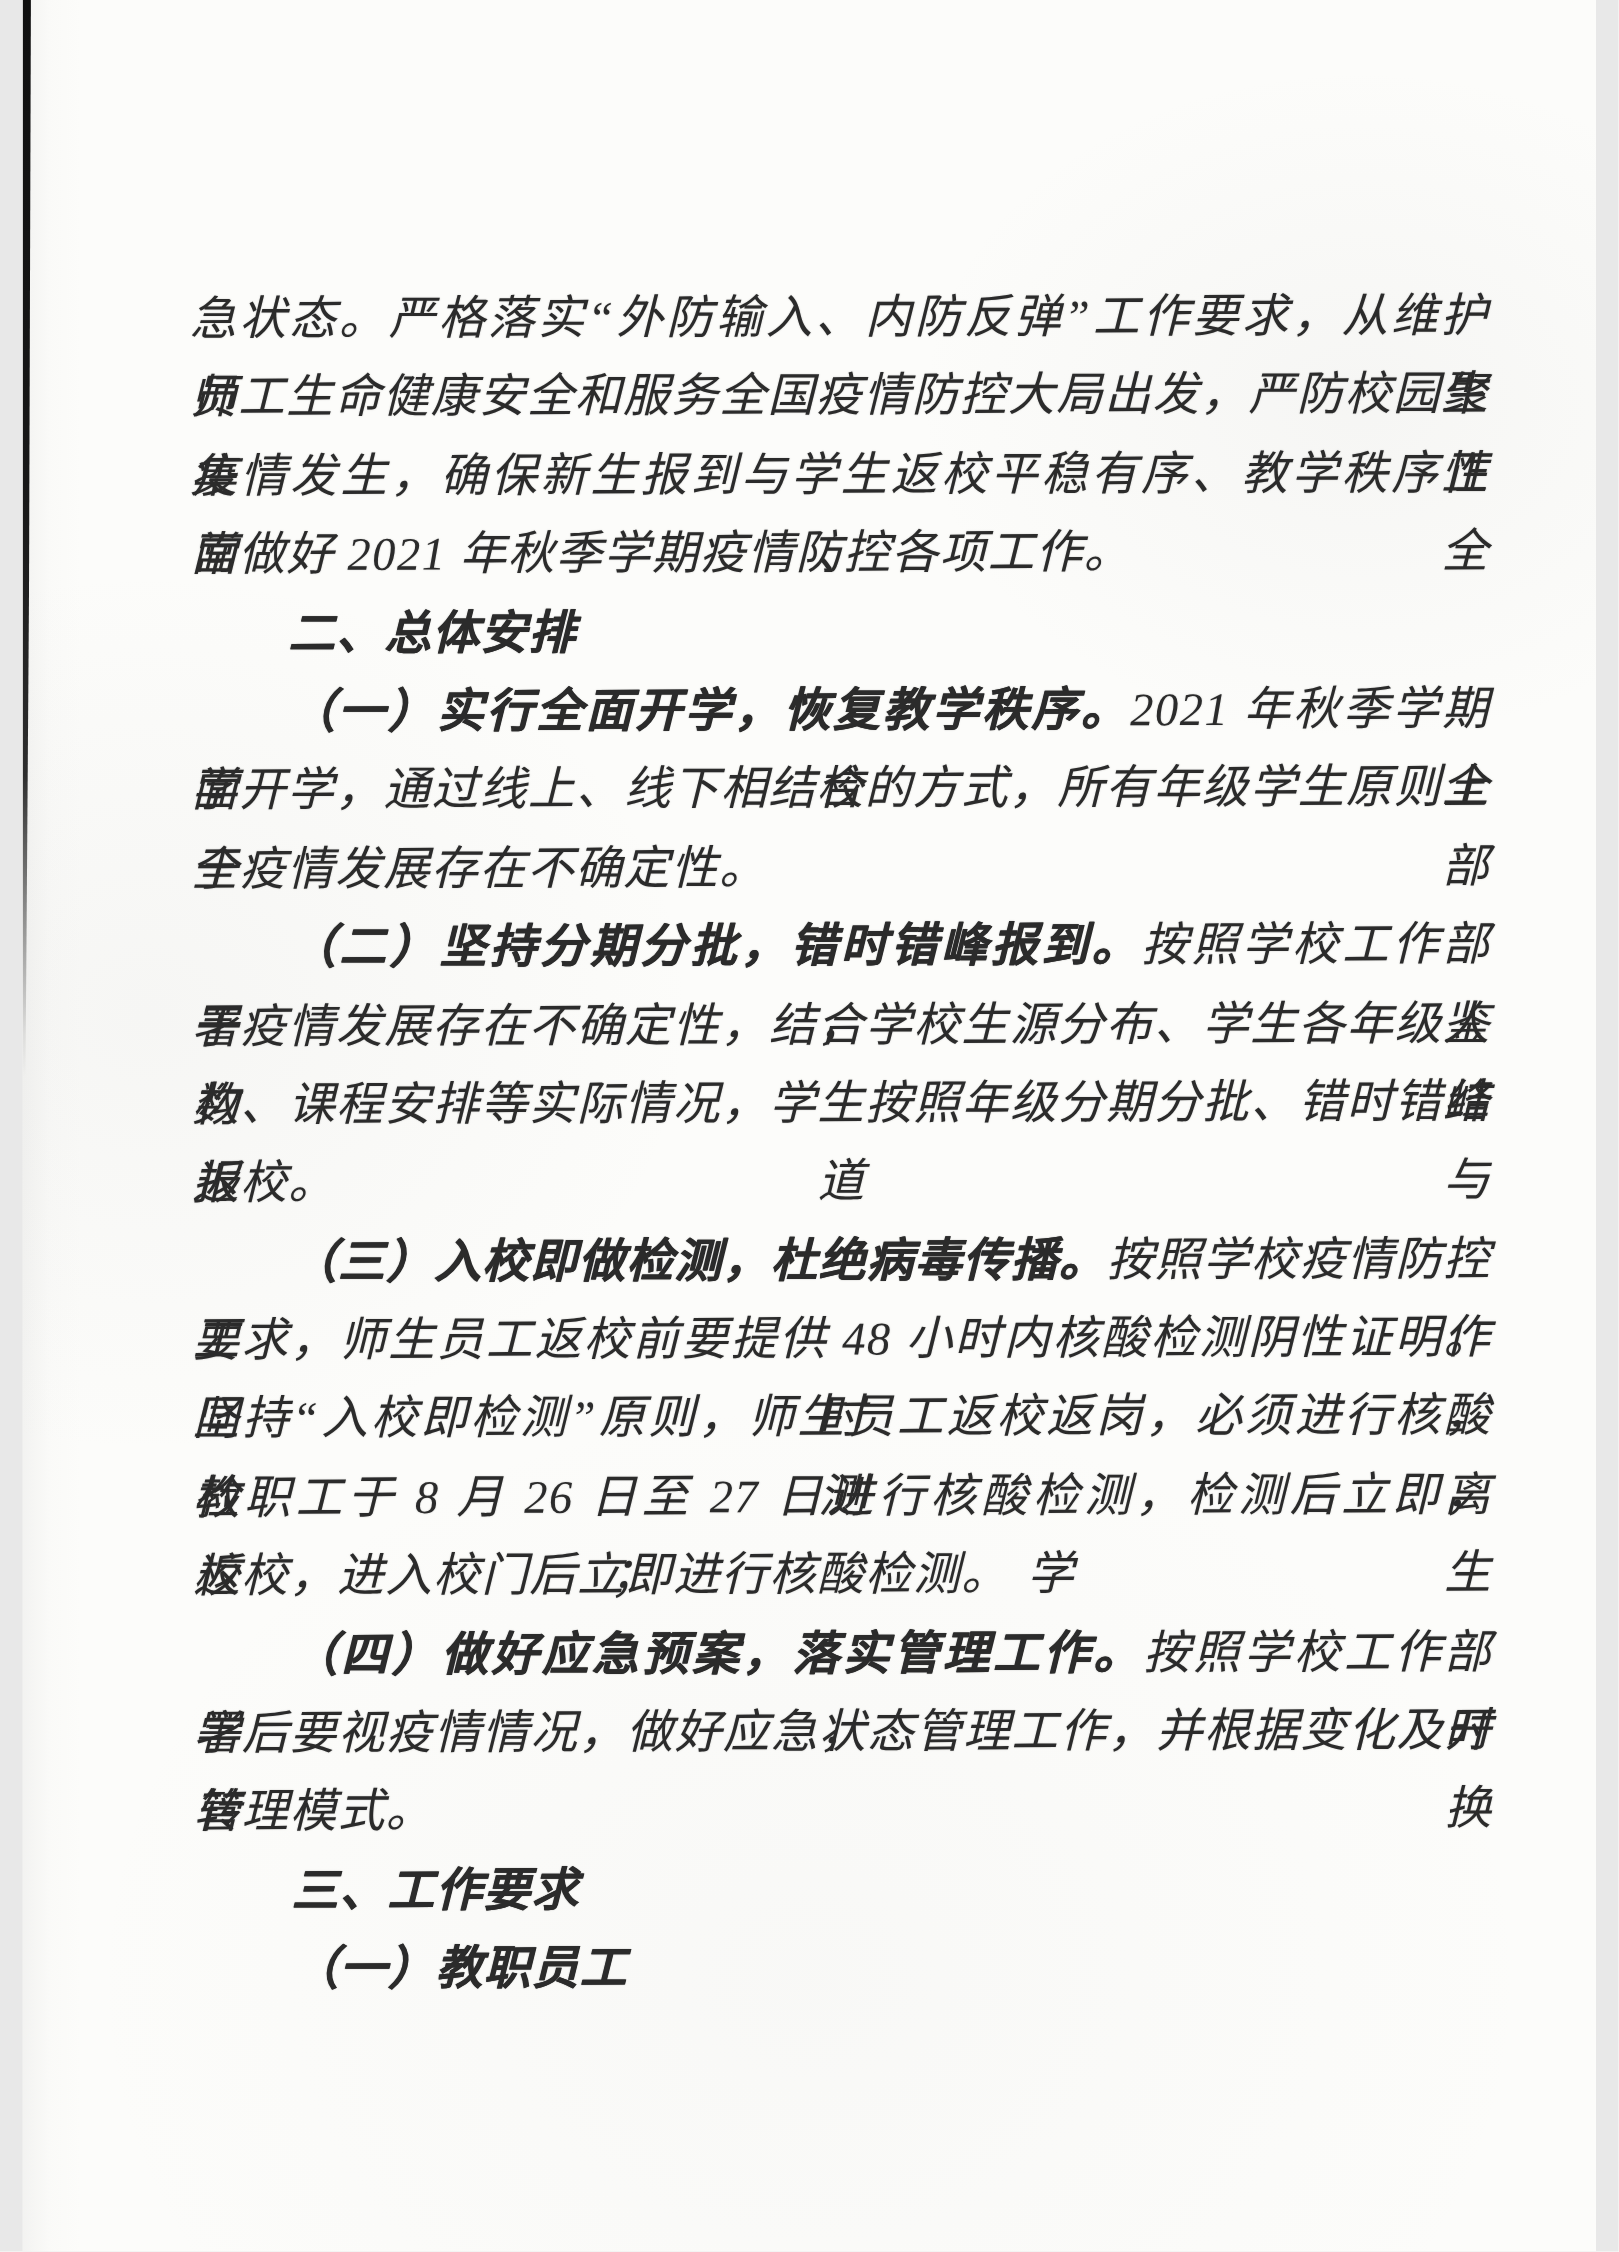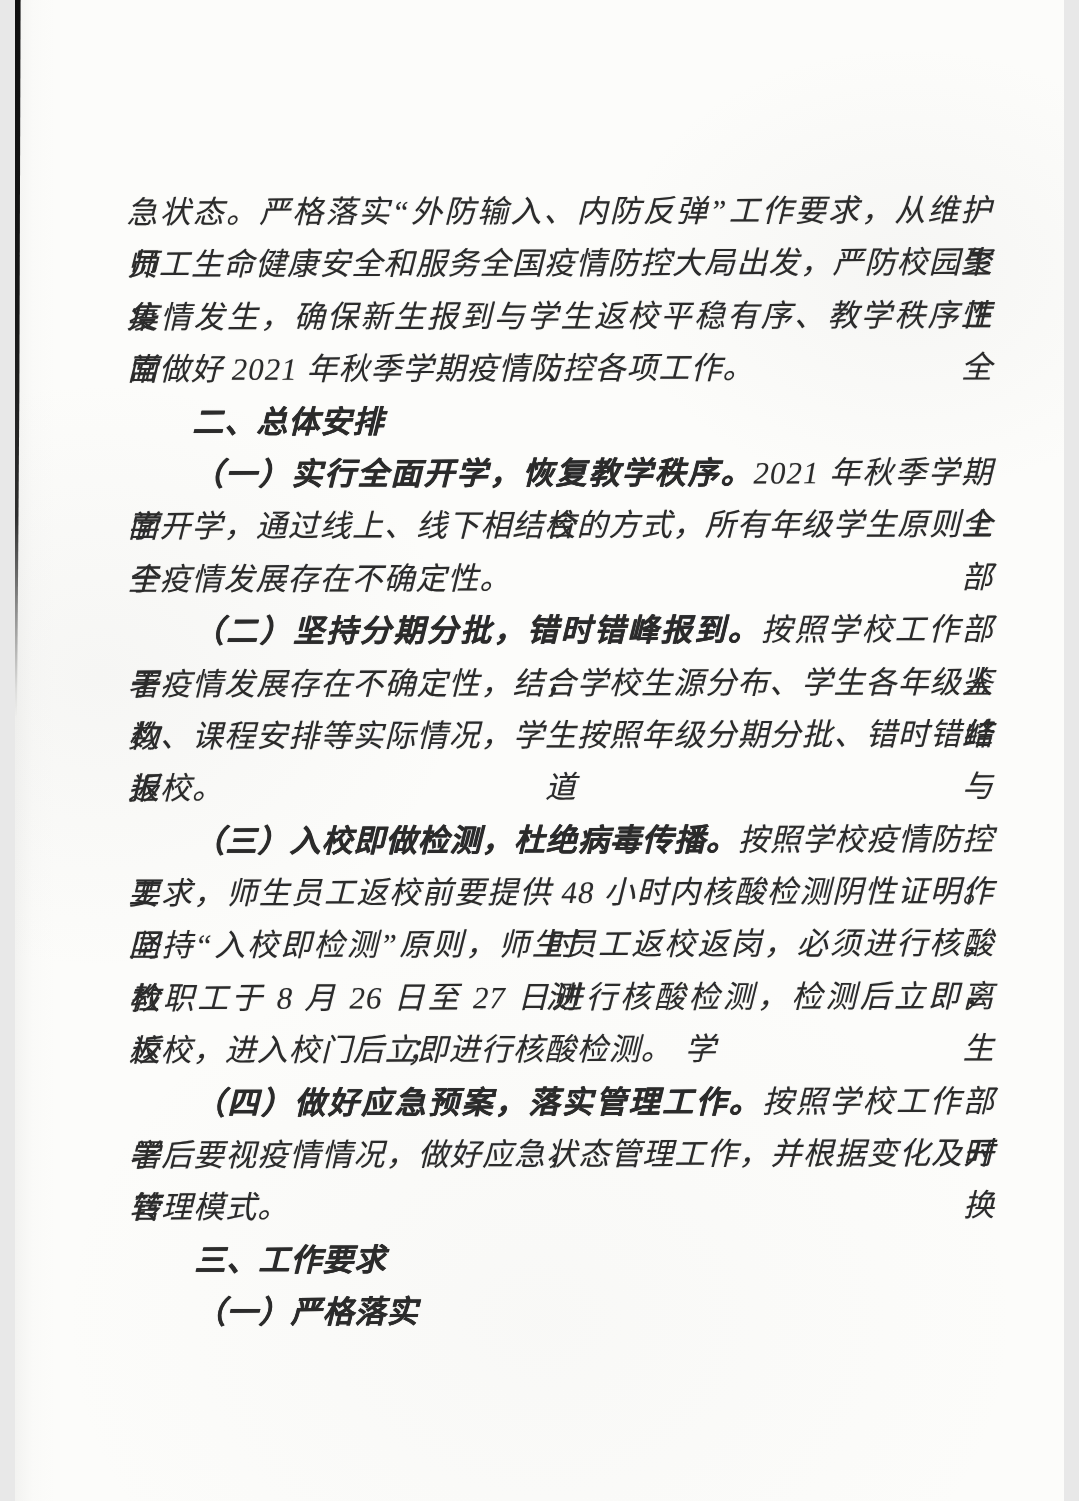--- a/index.html
+++ b/index.html
@@ -74,15 +74,15 @@
       <div class="line"><span>返校。</span></div>
       <div class="line indent full"><span class="b">（三）入校即做检测，杜绝病毒传播。</span><span>按照学校疫情防控工作</span></div>
       <div class="line full"><span>要求，师生员工返校前要提供 48 小时内核酸检测阴性证明。同时，</span></div>
       <div class="line full"><span>坚持“入校即检测”原则，师生员工返校返岗，必须进行核酸检测，</span></div>
       <div class="line full"><span>教职工于 8 月 26 日至 27 日进行核酸检测，检测后立即离校；学生</span></div>
       <div class="line"><span>返校，进入校门后立即进行核酸检测。</span></div>
       <div class="line indent full"><span class="b">（四）做好应急预案，落实管理工作。</span><span>按照学校工作部署，开</span></div>
       <div class="line full"><span>学后要视疫情情况，做好应急状态管理工作，并根据变化及时转换</span></div>
       <div class="line"><span>管理模式。</span></div>
       <div class="line indent"><span class="b">三、工作要求</span></div>
-      <div class="line indent"><span class="b">（一）严格落实</span></div>
+      <div class="line indent"><span class="b">（一）教职员工</span></div>
     </div>
 </div>
 
 </body></html>

